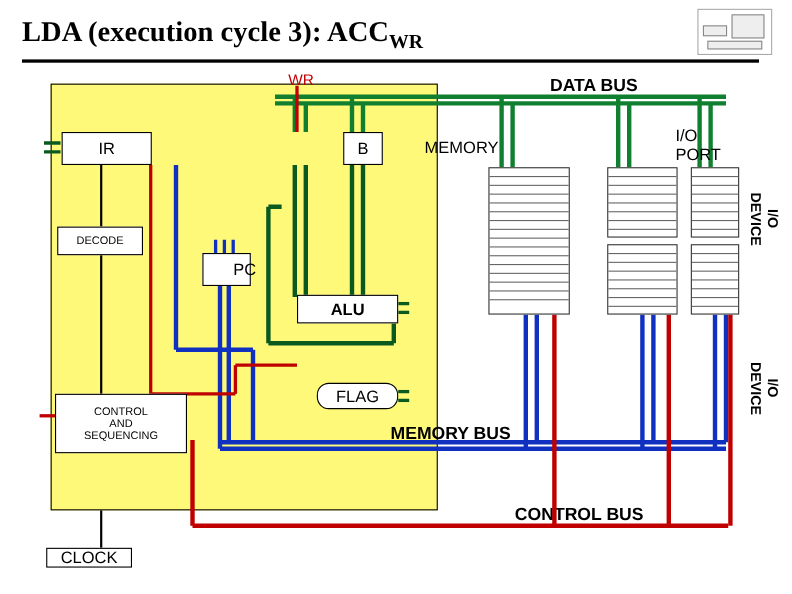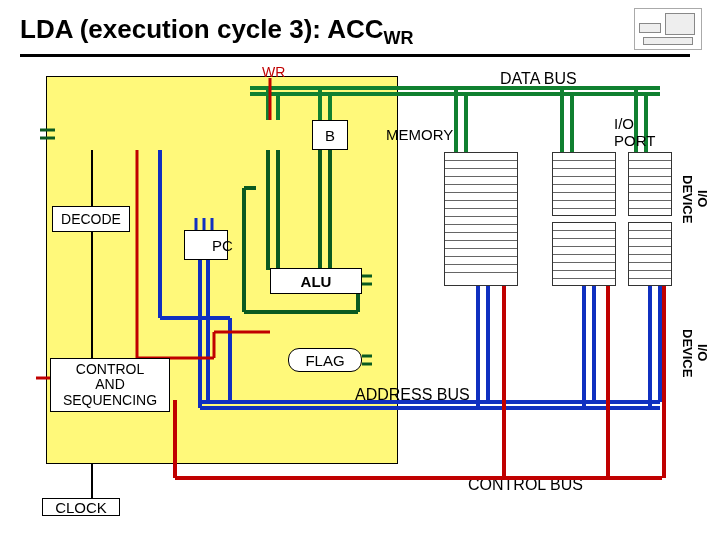--- a/index.html
+++ b/index.html
@@ -4,21 +4,21 @@
 <style>
   * { box-sizing: border-box; margin: 0; padding: 0; }
   body {
     width: 720px; height: 540px;
     font-family: Arial, Helvetica, sans-serif;
     background: #fff; position: relative; overflow: hidden;
   }
   .title {
     position: absolute; left: 20px; top: 14px;
     font-size: 26px; font-weight: bold;
-    font-family: Liberation Sans, sans-serif;
+    font-family: Liberation Serif, serif;
   }
   .title sub { font-size: 18px; vertical-align: sub; }
   .hr {
     position: absolute; left: 20px; top: 54px; width: 670px;
     height: 3px; background: #000;
   }
   .thumb {
     position: absolute; right: 18px; top: 8px; width: 68px; height: 42px;
     border: 1px solid #aaa;
   }
@@ -28,23 +28,23 @@
   .yellowbox {
     position: absolute; left: 46px; top: 18px; width: 352px; height: 388px;
     background: #fff97a; border: 1.5px solid #000;
   }
 
   .block {
     position: absolute; background: #fff; border: 1.5px solid #000;
     display: flex; align-items: center; justify-content: center;
     text-align: center; font-size: 15px;
   }
-  .block.small { font-size: 14px; }
-
-  .buslabel { position: absolute; font-weight: normal; font-size: 16px; }
+  .block.small { font-size: 10px; }
+
+  .buslabel { position: absolute; font-weight: bold; font-size: 16px; }
   .wrlabel  { position: absolute; color: #c00000; font-size: 14px; }
 
   .vrot {
     position: absolute; writing-mode: vertical-rl; text-orientation: mixed;
     font-size: 13px; font-weight: bold; text-align: center;
   }
 
   .mem { position: absolute; border: 1px solid #333; background: #fff; }
   .mem .row { height: 8px; border-bottom: 1px solid #666; }
   .mem .row:last-child { border-bottom: none; }
@@ -65,22 +65,22 @@
   <div class="r" style="left:30px;top:4px;width:30px;height:22px"></div>
   <div class="r" style="left:8px;top:28px;width:50px;height:8px"></div>
 </div>
 
 <div class="canvas">
 
   <div class="yellowbox"></div>
 
   <div class="buslabel" style="left:500px; top:12px;">DATA BUS</div>
   <div class="wrlabel" style="left:262px; top:6px;">WR</div>
-  <div class="buslabel" style="left:355px; top:328px;">ADDRESS BUS</div>
-  <div class="buslabel" style="left:468px; top:402px;margin-top:16px;">CONTROL BUS</div>
+  <div class="buslabel" style="left:355px; top:328px;">MEMORY BUS</div>
+  <div class="buslabel" style="left:468px; top:402px;">CONTROL BUS</div>
 
   <svg class="wires">
 
     <line x1="250" y1="30" x2="660" y2="30" stroke="#108030" stroke-width="4"></line>
     <line x1="250" y1="36" x2="660" y2="36" stroke="#108030" stroke-width="4"></line>
 
     <line x1="268" y1="30" x2="268" y2="62" stroke="#108030" stroke-width="4"></line>
     <line x1="278" y1="36" x2="278" y2="62" stroke="#108030" stroke-width="4"></line>
     <line x1="320" y1="30" x2="320" y2="62" stroke="#108030" stroke-width="4"></line>
     <line x1="330" y1="36" x2="330" y2="62" stroke="#108030" stroke-width="4"></line>
@@ -145,20 +145,21 @@
     <line x1="40" y1="80" x2="55" y2="80" stroke="#0a5a20" stroke-width="3"></line>
 
     <line x1="36" y1="320" x2="50" y2="320" stroke="#c00000" stroke-width="3"></line>
 
     <line x1="92" y1="92" x2="92" y2="148" stroke="#000" stroke-width="2"></line>
     <line x1="92" y1="174" x2="92" y2="300" stroke="#000" stroke-width="2"></line>
 
     <line x1="92" y1="406" x2="92" y2="440" stroke="#000" stroke-width="2"></line>
   </svg>
 
+  <div class="block" style="left:56px; top:62px; width:82px; height:30px;">IR</div>
   <div class="block" style="left:312px; top:62px; width:36px; height:30px;">B</div>
   <div class="block small" style="left:52px; top:148px; width:78px; height:26px;">DECODE</div>
   <div class="block" style="left:184px; top:172px; width:44px; height:30px;padding-left:33px;">PC</div>
   <div class="block" style="left:270px; top:210px; width:92px; height:26px;font-weight:bold;">ALU</div>
   <div class="block" style="left:288px; top:290px; width:74px; height:24px;border-radius:11px;">FLAG</div>
   <div class="block small" style="left:50px; top:300px; width:120px; height:54px; white-space:pre-line; line-height:1.1;">CONTROL
 AND
 SEQUENCING</div>
   <div class="block" style="left:42px; top:440px; width:78px; height:18px;">CLOCK</div>
 

